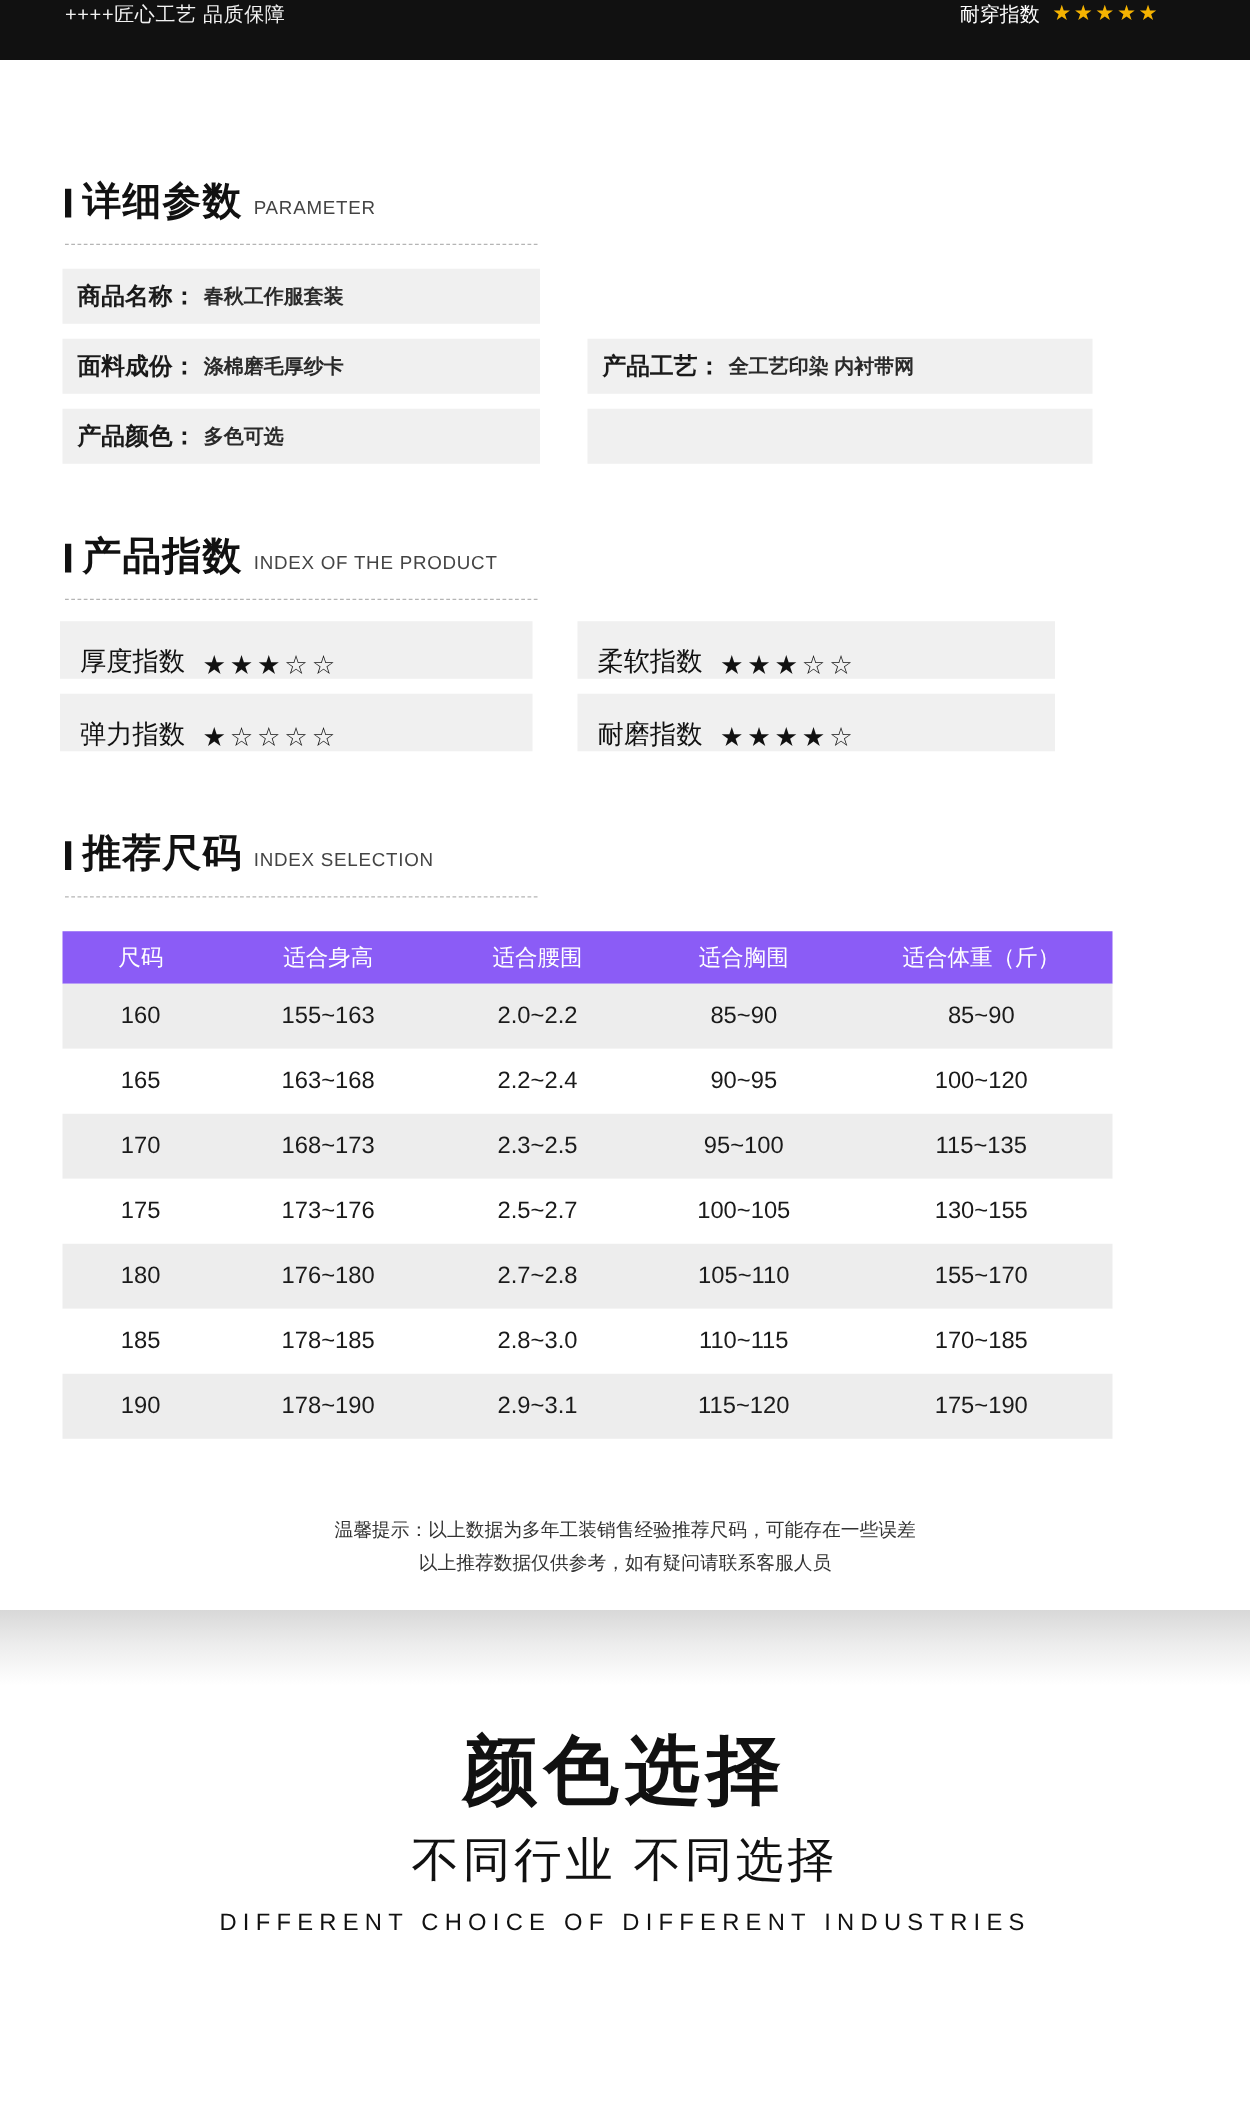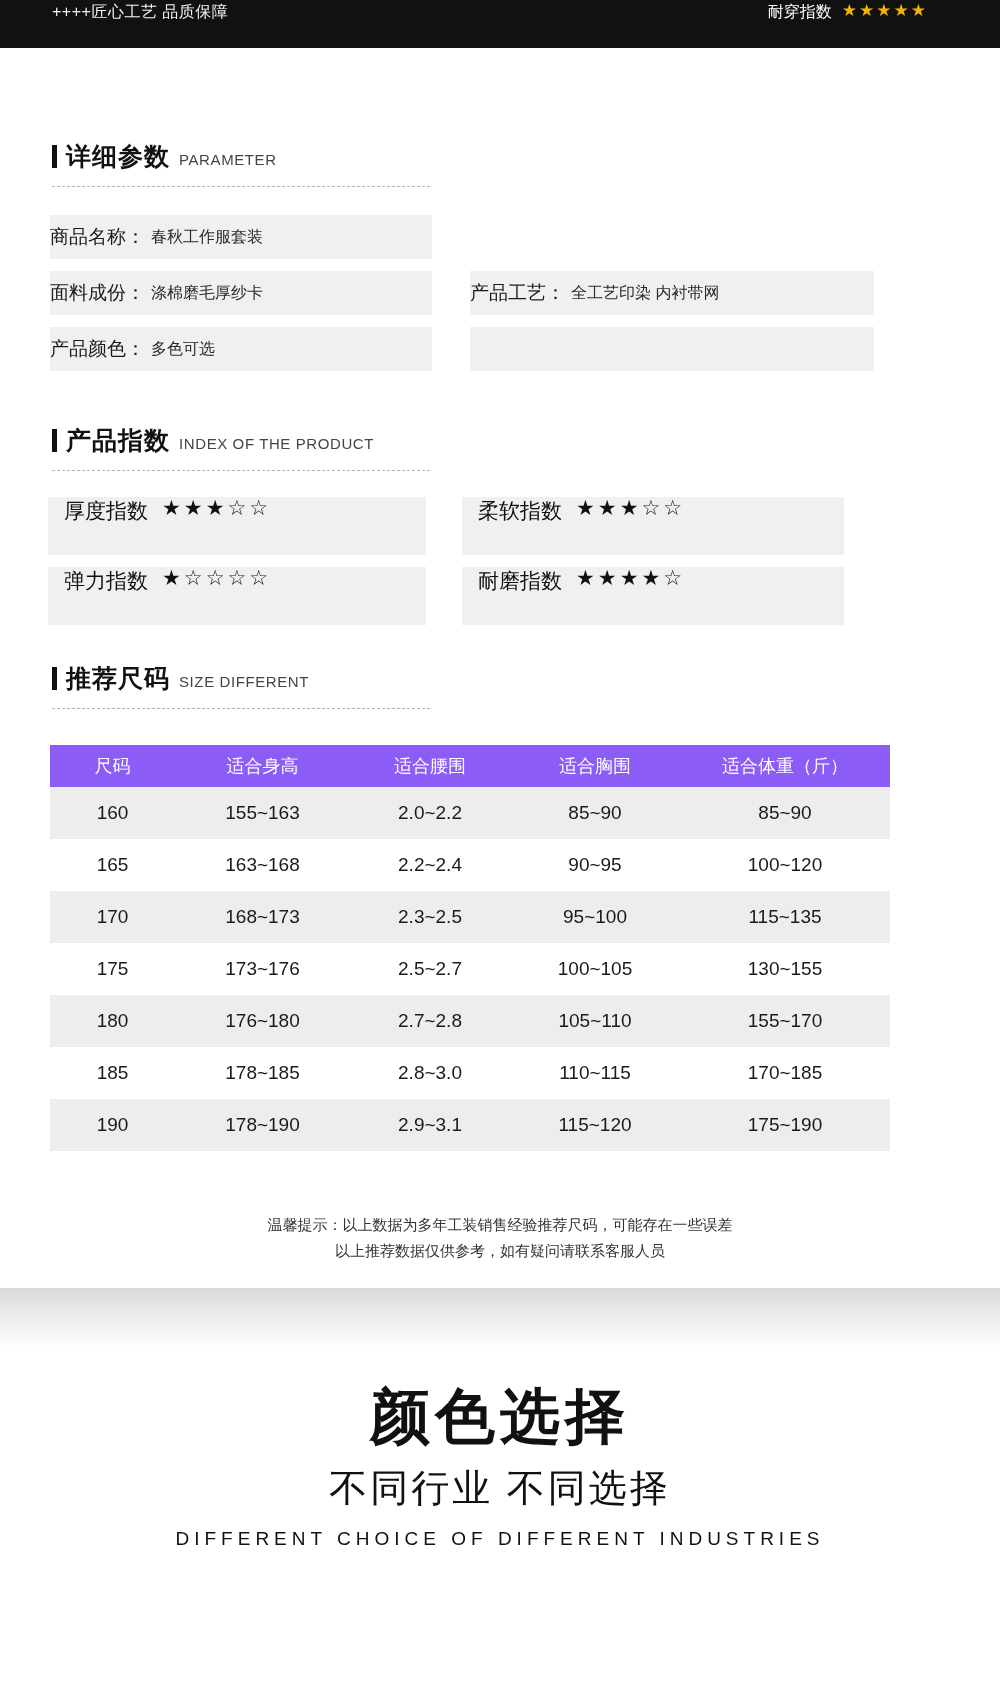--- a/index.html
+++ b/index.html
@@ -68,21 +68,21 @@
   }
   .sec-bar {
     display: inline-block;
     width: 5px;
     height: 23px;
     background: #111111;
     position: relative;
     top: 3px;
   }
   .sec-cn {
-    font-size: 25px;
+    font-size: 31px;
     font-weight: bold;
     color: #111111;
     letter-spacing: 1px;
   }
   .sec-en {
     font-size: 15px;
     color: #444444;
     letter-spacing: 0.6px;
   }
   .dash-rule {
@@ -103,23 +103,24 @@
   .param-row {
     display: flex;
     gap: 38px;
     margin-bottom: 12px;
   }
   .param-cell {
     background: #f0f0f0;
     height: 44px;
     display: flex;
     align-items: center;
-    padding-left: 0;
+    padding-left: 12px;
     box-sizing: border-box;
     flex: 0 0 auto;
+    font-weight: bold;
   }
   .param-cell.left { width: 382px; }
   .param-cell.right { width: 404px; }
   .param-cell.blank { background: #f0f0f0; }
   .p-label {
     font-size: 19px;
     color: #1a1a1a;
     white-space: nowrap;
   }
   .p-value {
@@ -136,23 +137,23 @@
     top: 497px;
     width: 910px;
   }
   .index-row {
     display: flex;
     gap: 36px;
     margin-bottom: 12px;
   }
   .index-cell {
     background: #f0f0f0;
-    height: 58px;
-    display: flex;
-    align-items: flex-start;
+    height: 46px;
+    display: flex;
+    align-items: flex-end;
     padding-left: 16px;
     box-sizing: border-box;
   }
   .index-cell.left { width: 378px; }
   .index-cell.right { width: 382px; }
   .idx-label {
     font-size: 21px;
     color: #111111;
     white-space: nowrap;
   }
@@ -327,21 +328,21 @@
       <span class="idx-label">耐磨指数</span>
       <span class="idx-stars">★★★★☆</span>
     </div>
   </div>
 </div>
 
 <div class="section" style="left:50px; top:662px;">
   <div class="sec-head">
     <span class="sec-bar"></span>
     <span class="sec-cn">推荐尺码</span>
-    <span class="sec-en">SIZE DIFFERENT</span>
+    <span class="sec-en">INDEX SELECTION</span>
   </div>
   <div class="dash-rule"></div>
 </div>
 
 <div class="size-table">
   <div class="st-head">
     <div class="st-c c0">尺码</div>
     <div class="st-c c1">适合身高</div>
     <div class="st-c c2">适合腰围</div>
     <div class="st-c c3">适合胸围</div>

